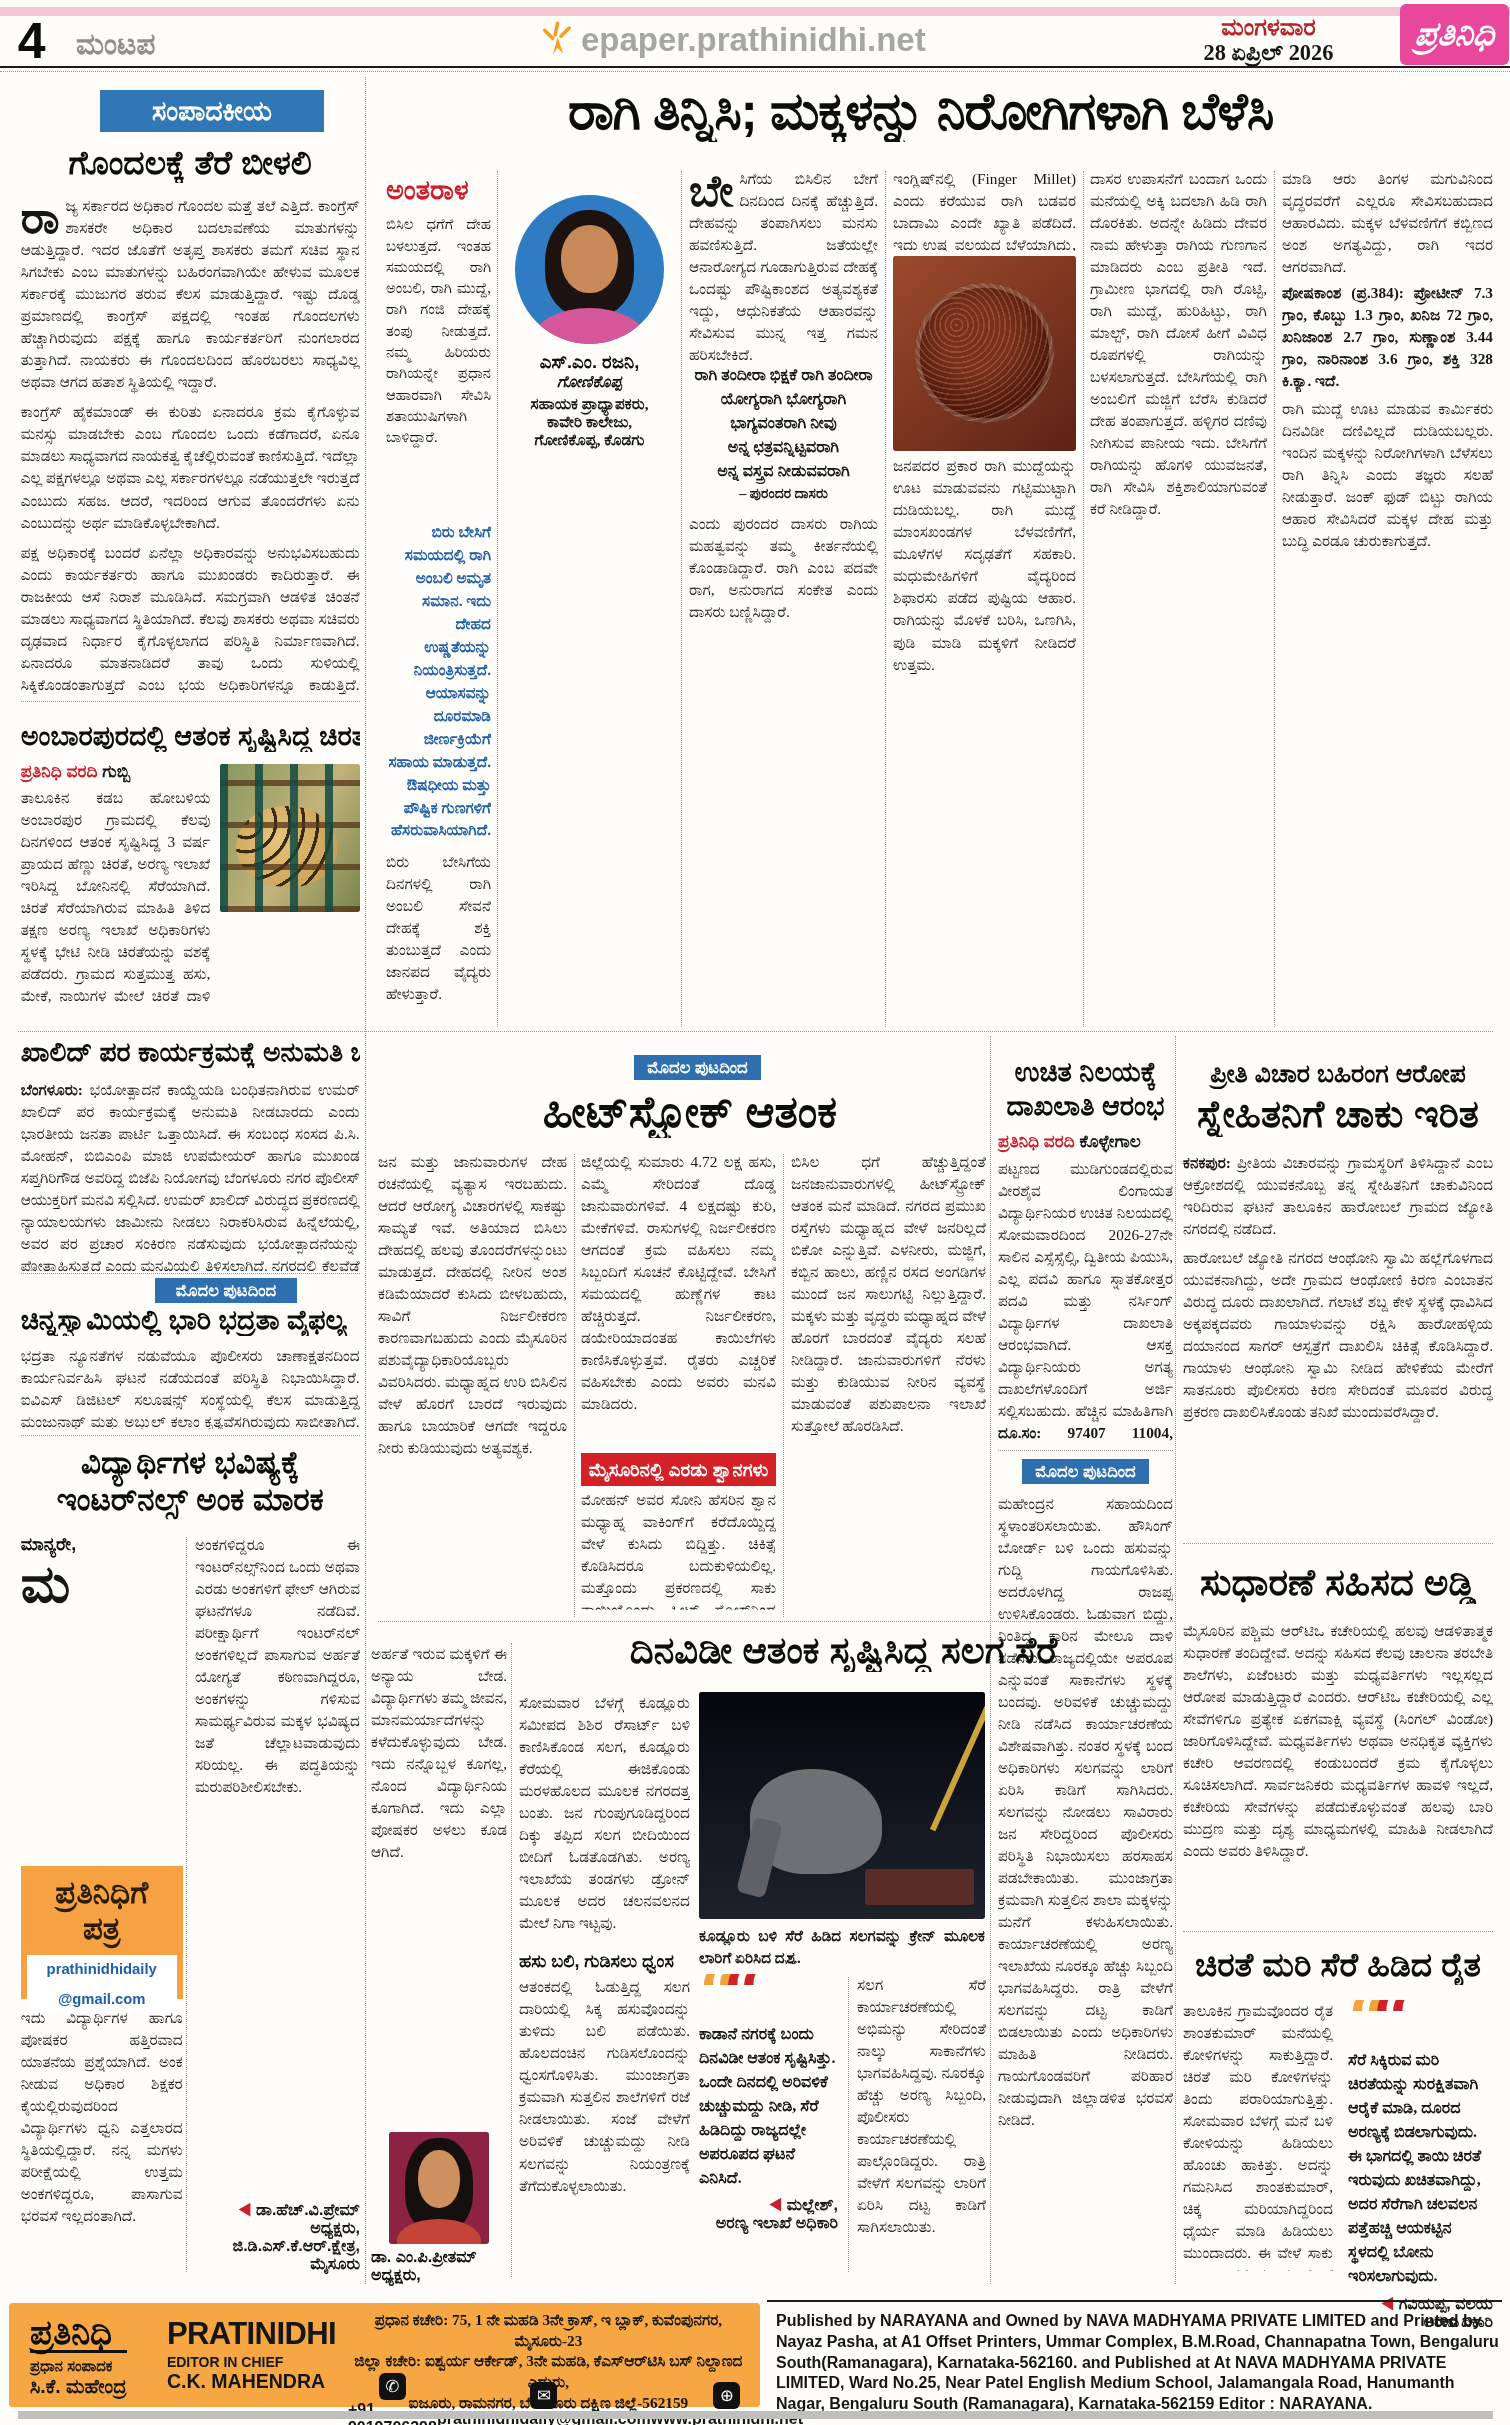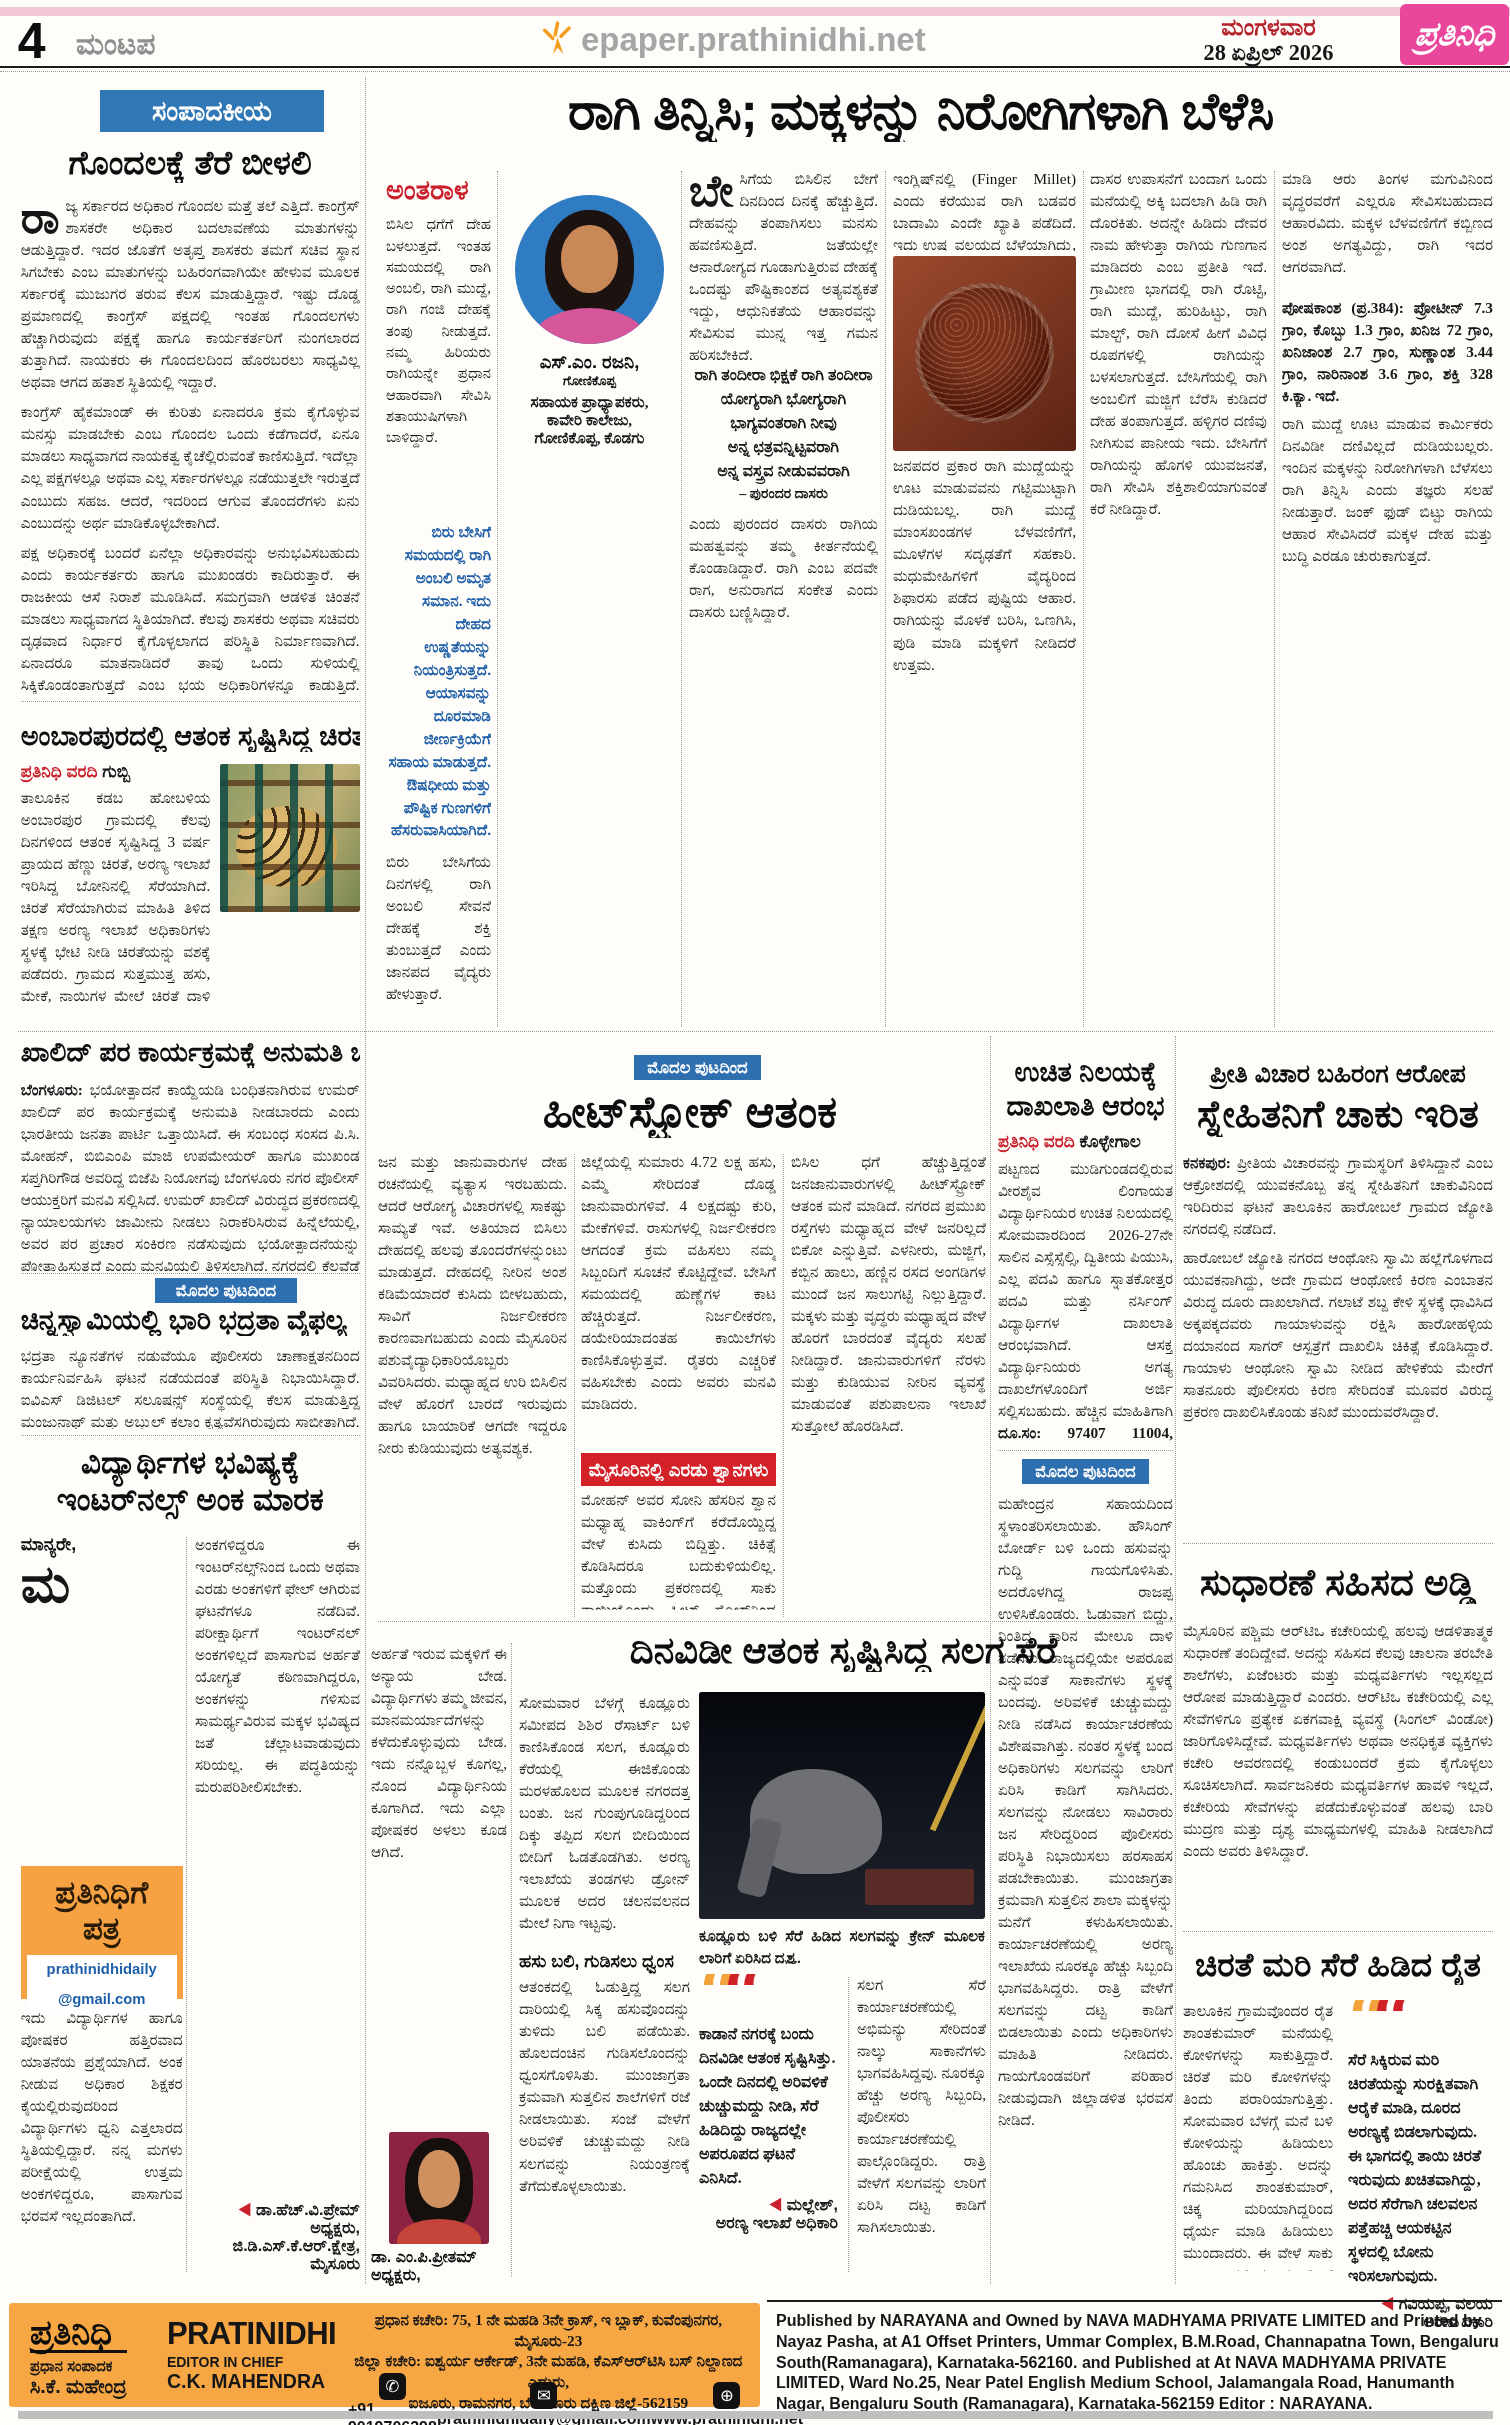--- a/index.html
+++ b/index.html
@@ -178,21 +178,21 @@
   </div>
   <div class="abs vdot" style="left:497px;top:171px;height:856px;"></div>
 
   <div class="abs" style="left:504px;top:168px;width:171px;height:858px;overflow:hidden;">
     <div class="av" style="width:149px;height:149px;margin:27px auto 7px;">
         <div class="hair"></div>
         <div class="face"></div>
         <div class="sari"></div>
       </div>
     <div class="hl ctr" style="font-size:18.3px;">ಎಸ್.ಎಂ. ರಜನಿ,</div>
-    <div class="hl ctr" style="font-size:13px;">ಗೋಣಿಕೊಪ್ಪ</div>
+    <div class="hl ctr" style="font-size:16px;font-style:italic;">ಗೋಣಿಕೊಪ್ಪ</div>
     <div class="ctr" style="font-size:15.3px;font-weight:700;margin-top:3.5px;">ಸಹಾಯಕ ಪ್ರಾಧ್ಯಾಪಕರು,</div>
     <div class="ctr" style="font-size:15.3px;font-weight:700;">ಕಾವೇರಿ ಕಾಲೇಜು,</div>
     <div class="ctr" style="font-size:15.3px;font-weight:700;">ಗೋಣಿಕೊಪ್ಪ, ಕೊಡಗು</div>
   </div>
   <div class="abs vdot" style="left:681px;top:171px;height:856px;"></div>
 
   <div class="abs" style="left:689px;top:168px;width:189px;height:858px;overflow:hidden;">
     <div class="bt" style="height:195px;">
       <span class="dc">ಬೇ</span>
       <span>ಸಿಗೆಯ ಬಿಸಿಲಿನ ಬೇಗೆ ದಿನದಿಂದ ದಿನಕ್ಕೆ ಹೆಚ್ಚುತ್ತಿದೆ. ದೇಹವನ್ನು ತಂಪಾಗಿಸಲು ಮನಸು ಹವಣಿಸುತ್ತಿದೆ. ಜತೆಯಲ್ಲೇ ಆನಾರೋಗ್ಯದ ಗೂಡಾಗುತ್ತಿರುವ ದೇಹಕ್ಕೆ ಒಂದಷ್ಟು ಪೌಷ್ಟಿಕಾಂಶದ ಅತ್ಯವಶ್ಯಕತೆ ಇದ್ದು, ಆಧುನಿಕತೆಯ ಆಹಾರವನ್ನು ಸೇವಿಸುವ ಮುನ್ನ ಇತ್ತ ಗಮನ ಹರಿಸಬೇಕಿದೆ.</span>
@@ -216,21 +216,21 @@
       </div>
     <div class="bt" style="height:555px;">ಜನಪದರ ಪ್ರಕಾರ ರಾಗಿ ಮುದ್ದೆಯನ್ನು ಊಟ ಮಾಡುವವನು ಗಟ್ಟಿಮುಟ್ಟಾಗಿ ದುಡಿಯಬಲ್ಲ. ರಾಗಿ ಮುದ್ದೆ ಮಾಂಸಖಂಡಗಳ ಬೆಳವಣಿಗೆಗೆ, ಮೂಳೆಗಳ ಸದೃಢತೆಗೆ ಸಹಕಾರಿ. ಮಧುಮೇಹಿಗಳಿಗೆ ವೈದ್ಯರಿಂದ ಶಿಫಾರಸು ಪಡೆದ ಪುಷ್ಟಿಯ ಆಹಾರ. ರಾಗಿಯನ್ನು ಮೊಳಕೆ ಬರಿಸಿ, ಒಣಗಿಸಿ, ಪುಡಿ ಮಾಡಿ ಮಕ್ಕಳಿಗೆ ನೀಡಿದರೆ ಉತ್ತಮ.</div>
   </div>
   <div class="abs vdot" style="left:1083px;top:171px;height:856px;"></div>
 
   <div class="abs bt" style="left:1090px;top:168px;width:177px;height:858px;">ದಾಸರ ಉಪಾಸನೆಗೆ ಬಂದಾಗ ಒಂದು ಮನೆಯಲ್ಲಿ ಅಕ್ಕಿ ಬದಲಾಗಿ ಹಿಡಿ ರಾಗಿ ದೊರಕಿತು. ಅದನ್ನೇ ಹಿಡಿದು ದೇವರ ನಾಮ ಹೇಳುತ್ತಾ ರಾಗಿಯ ಗುಣಗಾನ ಮಾಡಿದರು ಎಂಬ ಪ್ರತೀತಿ ಇದೆ. ಗ್ರಾಮೀಣ ಭಾಗದಲ್ಲಿ ರಾಗಿ ರೊಟ್ಟಿ, ರಾಗಿ ಮುದ್ದೆ, ಹುರಿಹಿಟ್ಟು, ರಾಗಿ ಮಾಲ್ಟ್, ರಾಗಿ ದೋಸೆ ಹೀಗೆ ವಿವಿಧ ರೂಪಗಳಲ್ಲಿ ರಾಗಿಯನ್ನು ಬಳಸಲಾಗುತ್ತದೆ. ಬೇಸಿಗೆಯಲ್ಲಿ ರಾಗಿ ಅಂಬಲಿಗೆ ಮಜ್ಜಿಗೆ ಬೆರೆಸಿ ಕುಡಿದರೆ ದೇಹ ತಂಪಾಗುತ್ತದೆ. ಹಳ್ಳಿಗರ ದಣಿವು ನೀಗಿಸುವ ಪಾನೀಯ ಇದು. ಬೇಸಿಗೆಗೆ ರಾಗಿಯನ್ನು ಹೊಗಳಿ ಯುವಜನತೆ, ರಾಗಿ ಸೇವಿಸಿ ಶಕ್ತಿಶಾಲಿಯಾಗುವಂತೆ ಕರೆ ನೀಡಿದ್ದಾರೆ.</div>
   <div class="abs vdot" style="left:1274px;top:171px;height:856px;"></div>
 
   <div class="abs" style="left:1282px;top:168px;width:211px;height:858px;overflow:hidden;">
     <div class="bt">ಮಾಡಿ ಆರು ತಿಂಗಳ ಮಗುವಿನಿಂದ ವೃದ್ಧರವರೆಗೆ ಎಲ್ಲರೂ ಸೇವಿಸಬಹುದಾದ ಆಹಾರವಿದು. ಮಕ್ಕಳ ಬೆಳವಣಿಗೆಗೆ ಕಬ್ಬಿಣದ ಅಂಶ ಅಗತ್ಯವಿದ್ದು, ರಾಗಿ ಇದರ ಆಗರವಾಗಿದೆ.</div>
-    <div class="bt" style="font-weight:700;margin-top:19px;">ಪೋಷಕಾಂಶ (ಪ್ರ.384): ಪ್ರೋಟೀನ್ 7.3 ಗ್ರಾಂ, ಕೊಬ್ಬು 1.3 ಗ್ರಾಂ, ಖನಿಜ 72 ಗ್ರಾಂ, ಖನಿಜಾಂಶ 2.7 ಗ್ರಾಂ, ಸುಣ್ಣಾಂಶ 3.44 ಗ್ರಾಂ, ನಾರಿನಾಂಶ 3.6 ಗ್ರಾಂ, ಶಕ್ತಿ 328 ಕಿ.ಕ್ಯಾ. ಇದೆ.</div>
+    <div class="bt" style="font-weight:700;margin-top:4px;">ಪೋಷಕಾಂಶ (ಪ್ರ.384): ಪ್ರೋಟೀನ್ 7.3 ಗ್ರಾಂ, ಕೊಬ್ಬು 1.3 ಗ್ರಾಂ, ಖನಿಜ 72 ಗ್ರಾಂ, ಖನಿಜಾಂಶ 2.7 ಗ್ರಾಂ, ಸುಣ್ಣಾಂಶ 3.44 ಗ್ರಾಂ, ನಾರಿನಾಂಶ 3.6 ಗ್ರಾಂ, ಶಕ್ತಿ 328 ಕಿ.ಕ್ಯಾ. ಇದೆ.</div>
     <div class="bt" style="margin-top:5.9px;height:519px;">ರಾಗಿ ಮುದ್ದೆ ಊಟ ಮಾಡುವ ಕಾರ್ಮಿಕರು ದಿನವಿಡೀ ದಣಿವಿಲ್ಲದೆ ದುಡಿಯಬಲ್ಲರು. ಇಂದಿನ ಮಕ್ಕಳನ್ನು ನಿರೋಗಿಗಳಾಗಿ ಬೆಳೆಸಲು ರಾಗಿ ತಿನ್ನಿಸಿ ಎಂದು ತಜ್ಞರು ಸಲಹೆ ನೀಡುತ್ತಾರೆ. ಜಂಕ್ ಫುಡ್ ಬಿಟ್ಟು ರಾಗಿಯ ಆಹಾರ ಸೇವಿಸಿದರೆ ಮಕ್ಕಳ ದೇಹ ಮತ್ತು ಬುದ್ಧಿ ಎರಡೂ ಚುರುಕಾಗುತ್ತದೆ.</div>
   </div>
 
   <div class="abs hdot" style="left:17.7px;top:1031px;width:1475px;"></div>
 
   <div class="abs tag" style="left:634px;top:1055px;width:127px;height:25px;">ಮೊದಲ ಪುಟದಿಂದ</div>
   <div class="abs hl ctr nw" style="left:454px;top:1087px;width:472px;font-size:44px;">ಹೀಟ್‌ಸ್ಟ್ರೋಕ್ ಆತಂಕ</div>
   <div class="abs bt" style="left:378px;top:1151px;width:189px;height:466px;">ಜನ ಮತ್ತು ಜಾನುವಾರುಗಳ ದೇಹ ರಚನೆಯಲ್ಲಿ ವ್ಯತ್ಯಾಸ ಇರಬಹುದು. ಆದರೆ ಆರೋಗ್ಯ ವಿಚಾರಗಳಲ್ಲಿ ಸಾಕಷ್ಟು ಸಾಮ್ಯತೆ ಇವೆ. ಅತಿಯಾದ ಬಿಸಿಲು ದೇಹದಲ್ಲಿ ಹಲವು ತೊಂದರೆಗಳನ್ನುಂಟು ಮಾಡುತ್ತದೆ. ದೇಹದಲ್ಲಿ ನೀರಿನ ಅಂಶ ಕಡಿಮೆಯಾದರೆ ಕುಸಿದು ಬೀಳಬಹುದು, ಸಾವಿಗೆ ನಿರ್ಜಲೀಕರಣ ಕಾರಣವಾಗಬಹುದು ಎಂದು ಮೈಸೂರಿನ ಪಶುವೈದ್ಯಾಧಿಕಾರಿಯೊಬ್ಬರು ವಿವರಿಸಿದರು. ಮಧ್ಯಾಹ್ನದ ಉರಿ ಬಿಸಿಲಿನ ವೇಳೆ ಹೊರಗೆ ಬಾರದೆ ಇರುವುದು ಹಾಗೂ ಬಾಯಾರಿಕೆ ಆಗದೇ ಇದ್ದರೂ ನೀರು ಕುಡಿಯುವುದು ಅತ್ಯವಶ್ಯಕ.</div>
   <div class="abs vdot" style="left:574px;top:1154px;height:463px;"></div>
   <div class="abs" style="left:581px;top:1151px;width:195px;height:466px;overflow:hidden;">

